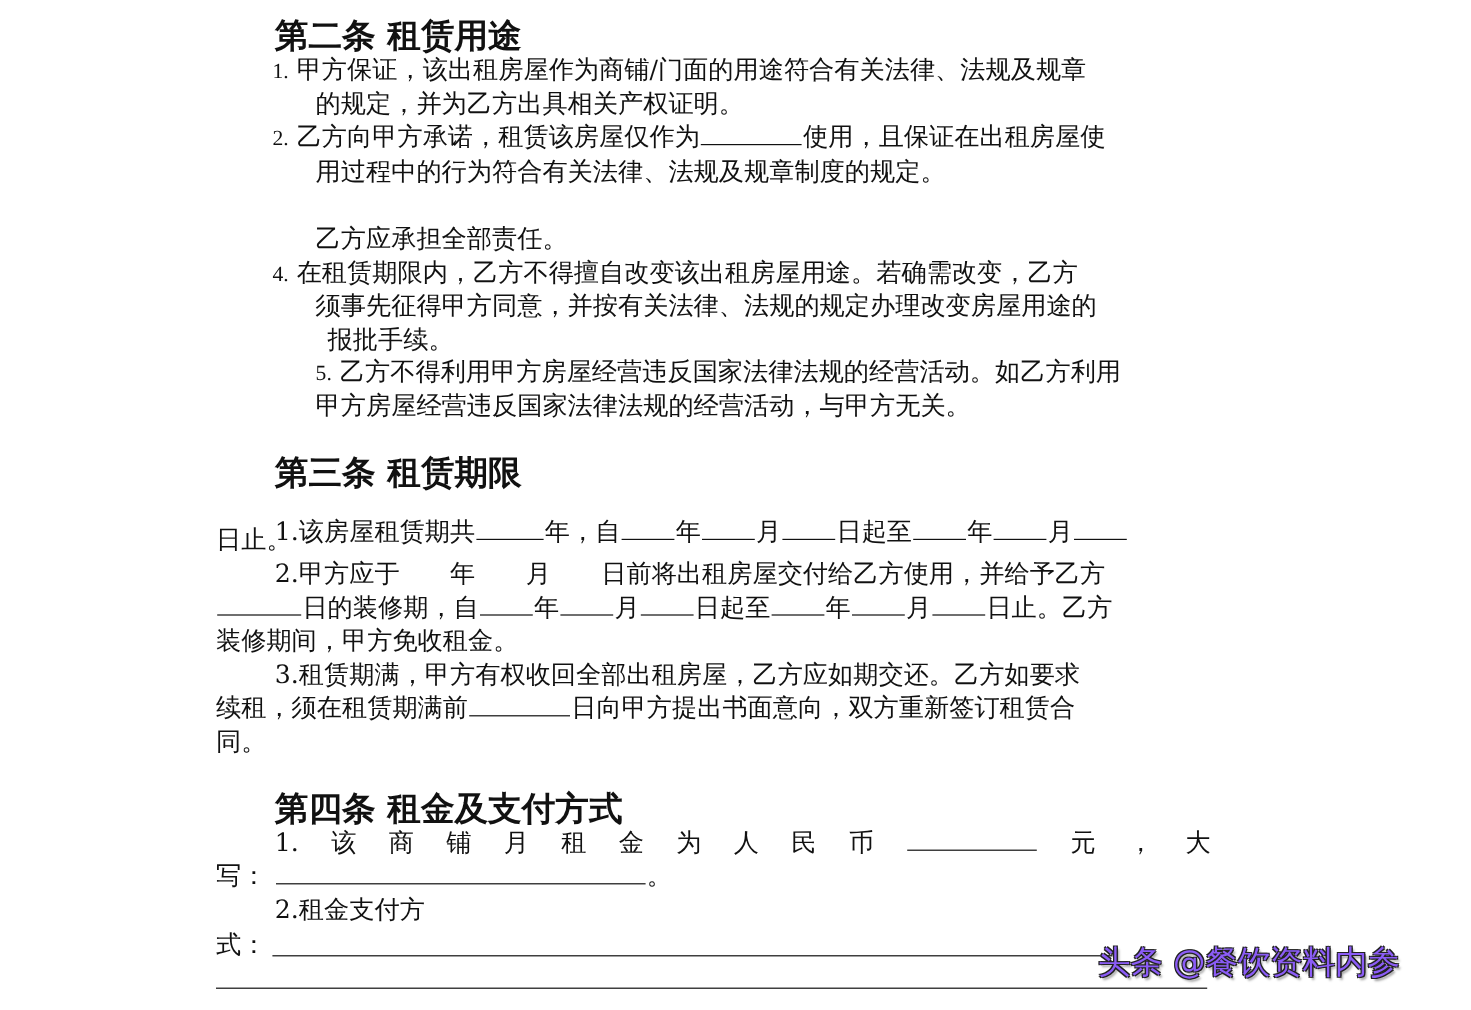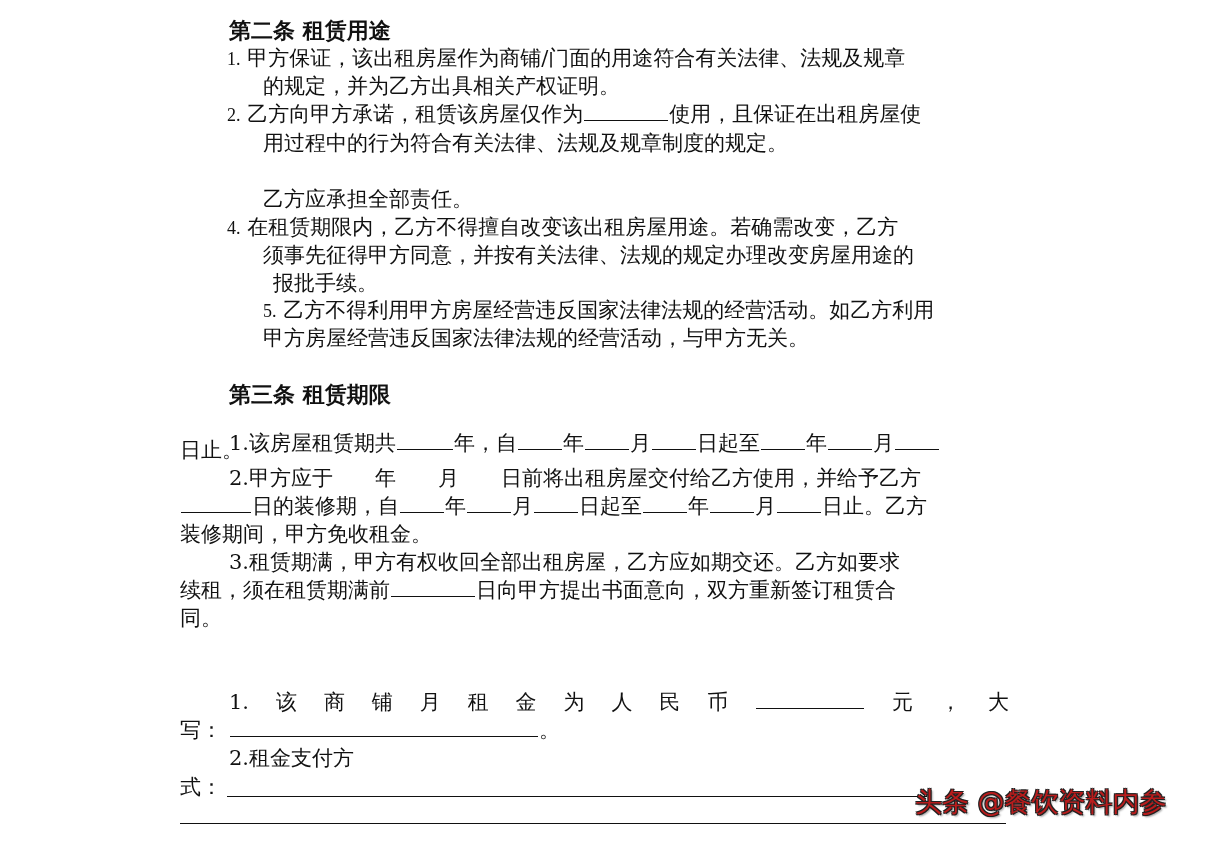--- a/index.html
+++ b/index.html
@@ -1,26 +1,26 @@
 <!DOCTYPE html>
 <html><head>
 <meta charset="utf-8">
 <style>
   html, body { margin: 0; padding: 0; background: #ffffff; }
   body { width: 1226px; height: 842px; position: relative; overflow: hidden;
          font-family: "DejaVu Serif", "Liberation Serif", serif; color: #111; }
   .page { position: absolute; left: 0; top: 0; width: 1226px; height: 842px; background: #fff; }
   .line { position: absolute; height: 28px; line-height: 28px; font-size: 21px; white-space: nowrap; }
-  .heading { font-weight: bold; font-size: 22px; }
+  .heading { font-weight: bold; font-size: 28px; }
   .blank { display: inline-block; border-bottom: 1.6px solid #111; height: 20px; vertical-align: baseline; margin: 0 1px; }
   .num { font-family: "Liberation Serif", serif; font-size: 18px; }
   .justify { display: flex; justify-content: space-between; }
   .rule { position: absolute; height: 0; border-top: 1.6px solid #111; }
   .watermark { position: absolute; left: 915px; top: 784px; font-family: "DejaVu Sans", sans-serif;
-               font-size: 27px; color: #b91c1c; letter-spacing: 0px;
+               font-size: 27px; color: #8b5cf6; letter-spacing: 0px;
                text-shadow: -1px -1px 0 #222, 1px -1px 0 #222, -1px 1px 0 #222, 1px 1px 0 #222, 2px 2px 2px rgba(0,0,0,0.4); }
 </style>
 </head>
 <body>
 
 <div class="page">
 
   <div class="line heading" style="left:229px; top:16px;">第二条  租赁用途</div>
 
   <div class="line" style="left:227px; top:44px;">
@@ -62,20 +62,21 @@
     <span class="blank" style="width:70px;"></span><span>日的装修期，自</span><span class="blank" style="width:44px;"></span><span>年</span><span class="blank" style="width:44px;"></span><span>月</span><span class="blank" style="width:44px;"></span><span>日起至</span><span class="blank" style="width:44px;"></span><span>年</span><span class="blank" style="width:44px;"></span><span>月</span><span class="blank" style="width:44px;"></span><span>日止。乙方</span>
   </div>
   <div class="line" style="left:180px; top:520px;">装修期间，甲方免收租金。</div>
 
   <div class="line" style="left:229px; top:548px;">3.租赁期满，甲方有权收回全部出租房屋，乙方应如期交还。乙方如要求</div>
   <div class="line" style="left:180px; top:576px;">
     <span>续租，须在租赁期满前</span><span class="blank" style="width:84px;"></span><span>日向甲方提出书面意向，双方重新签订租赁合</span>
   </div>
   <div class="line" style="left:180px; top:604px;">同。</div>
 
+  <div class="line heading" style="left:229px; top:660px;">第四条  租金及支付方式</div>
 
   <div class="line justify" style="left:229px; top:688px; width:780px;">
     <span>1.</span>
     <span>该</span>
     <span>商</span>
     <span>铺</span>
     <span>月</span>
     <span>租</span>
     <span>金</span>
     <span>为</span>

